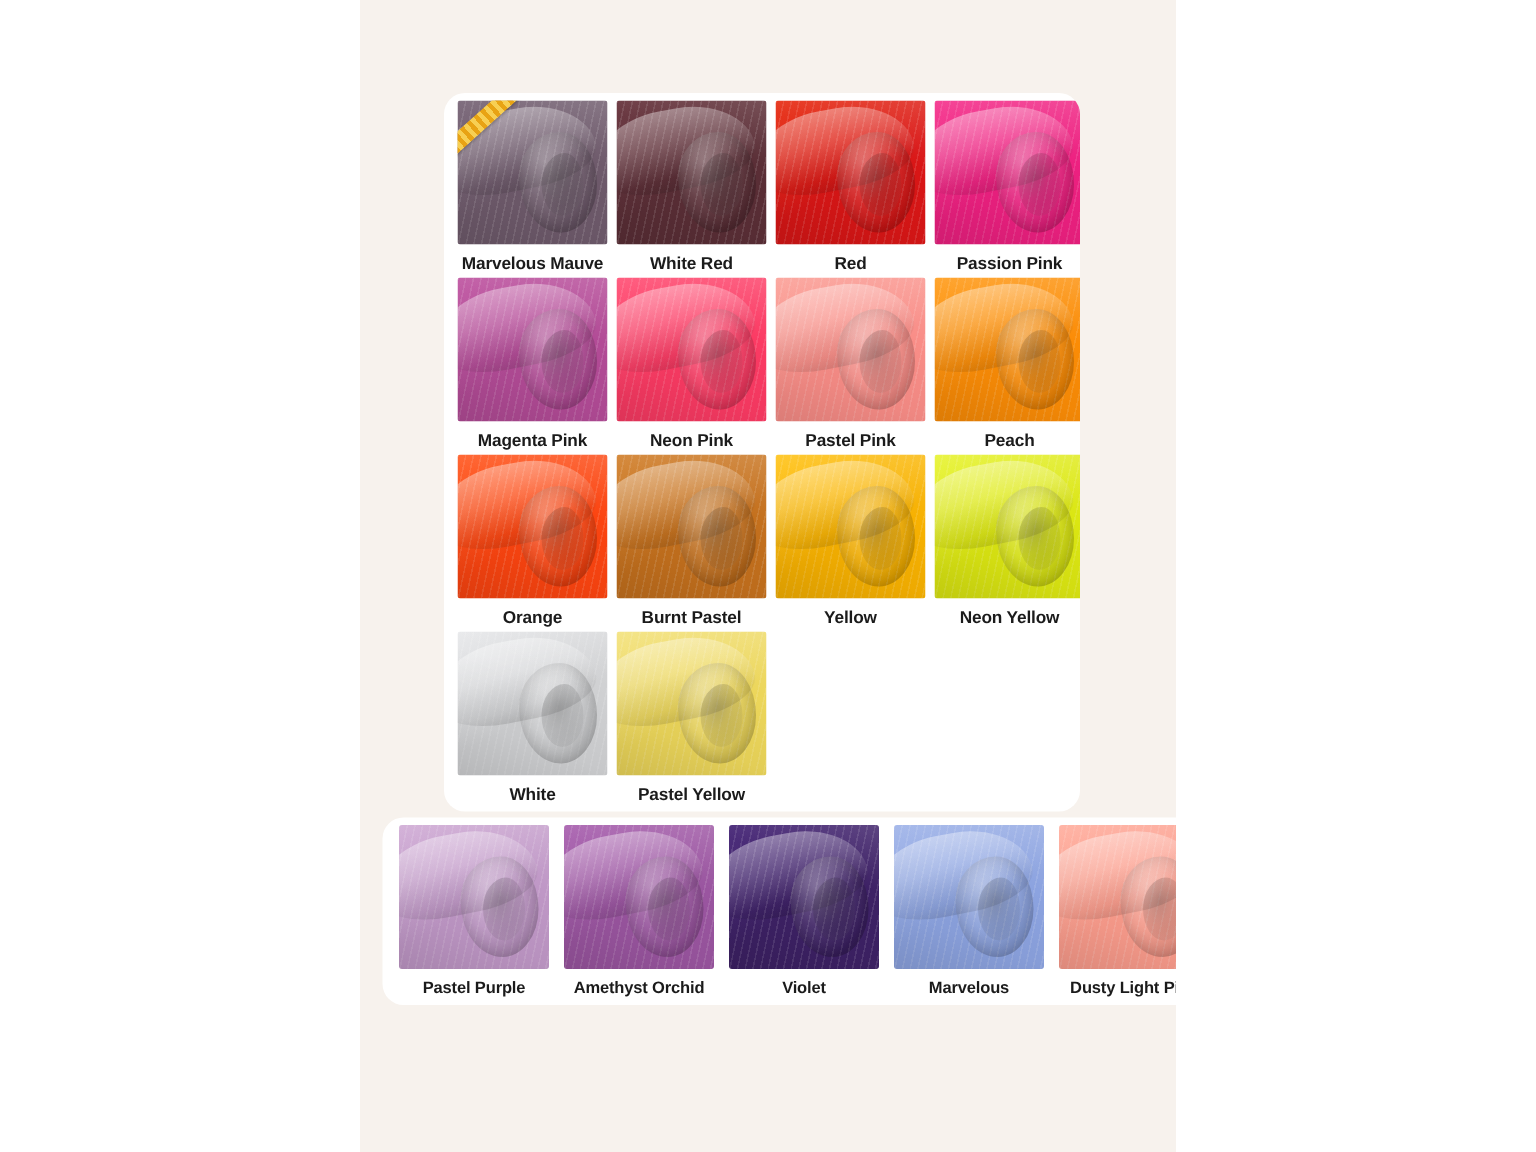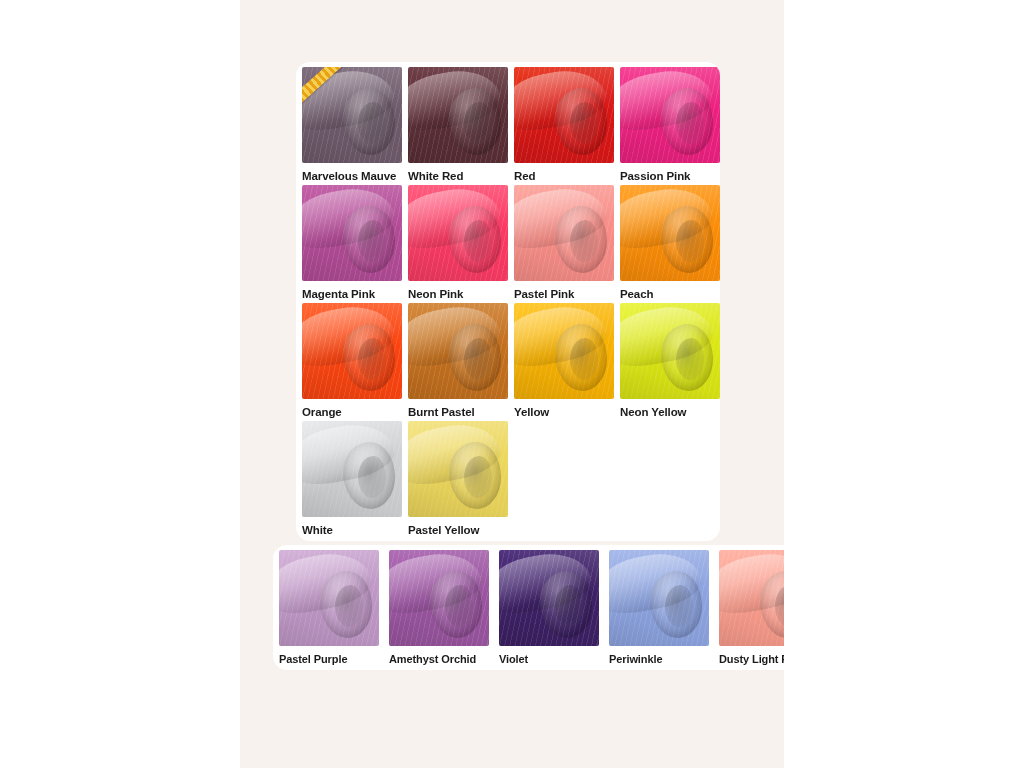--- a/index.html
+++ b/index.html
@@ -42,21 +42,21 @@
   
   .card-primary {
     left: 56px;       
     top: 62px;
     width: 424px;     
     height: 479px;
   }
 
   
   .card-secondary {
-    left: 33px;       
+    left: 15px;       
     top: 545px;
     width: 545px;     
     height: 125px;
   }
 
   
   .grid {
     position: absolute;
     display: grid;
     box-sizing: border-box;
@@ -77,21 +77,21 @@
     top: 5px;
     width: 600px;
     grid-template-columns: repeat(5, 110px);
     grid-auto-rows: 118px;
   }
 
   .swatch-cell {
     position: relative;
     display: flex;
     flex-direction: column;
-    align-items: flex-start;
+    align-items: center;
     padding: 0;
   }
 
   .swatch-tile {
     position: relative;
     width: 100px;
     height: 96px;
     border-radius: 2px;
     overflow: hidden;
   }
@@ -411,21 +411,21 @@
           </div>
           <div class="swatch-cell">
             <div class="swatch-tile">
               <div class="tile-base" style="background: linear-gradient(152deg, rgb(165, 184, 234) 0%, rgb(140, 163, 224) 55%, rgb(140, 163, 224) 100%);"></div>
               <div class="tile-stripes"></div>
               <div class="tile-band"></div>
               <div class="tile-loop"></div>
               <div class="tile-loop-hole"></div>
               <div class="tile-shade"></div>
             </div>
-            <div class="swatch-label">Periwinkle</div>
+            <div class="swatch-label">Marvelous</div>
           </div>
           <div class="swatch-cell">
             <div class="swatch-tile">
               <div class="tile-base" style="background: linear-gradient(152deg, rgb(255, 179, 164) 0%, rgb(251, 156, 140) 55%, rgb(251, 156, 140) 100%);"></div>
               <div class="tile-stripes"></div>
               <div class="tile-band"></div>
               <div class="tile-loop"></div>
               <div class="tile-loop-hole"></div>
               <div class="tile-shade"></div>
             </div>

